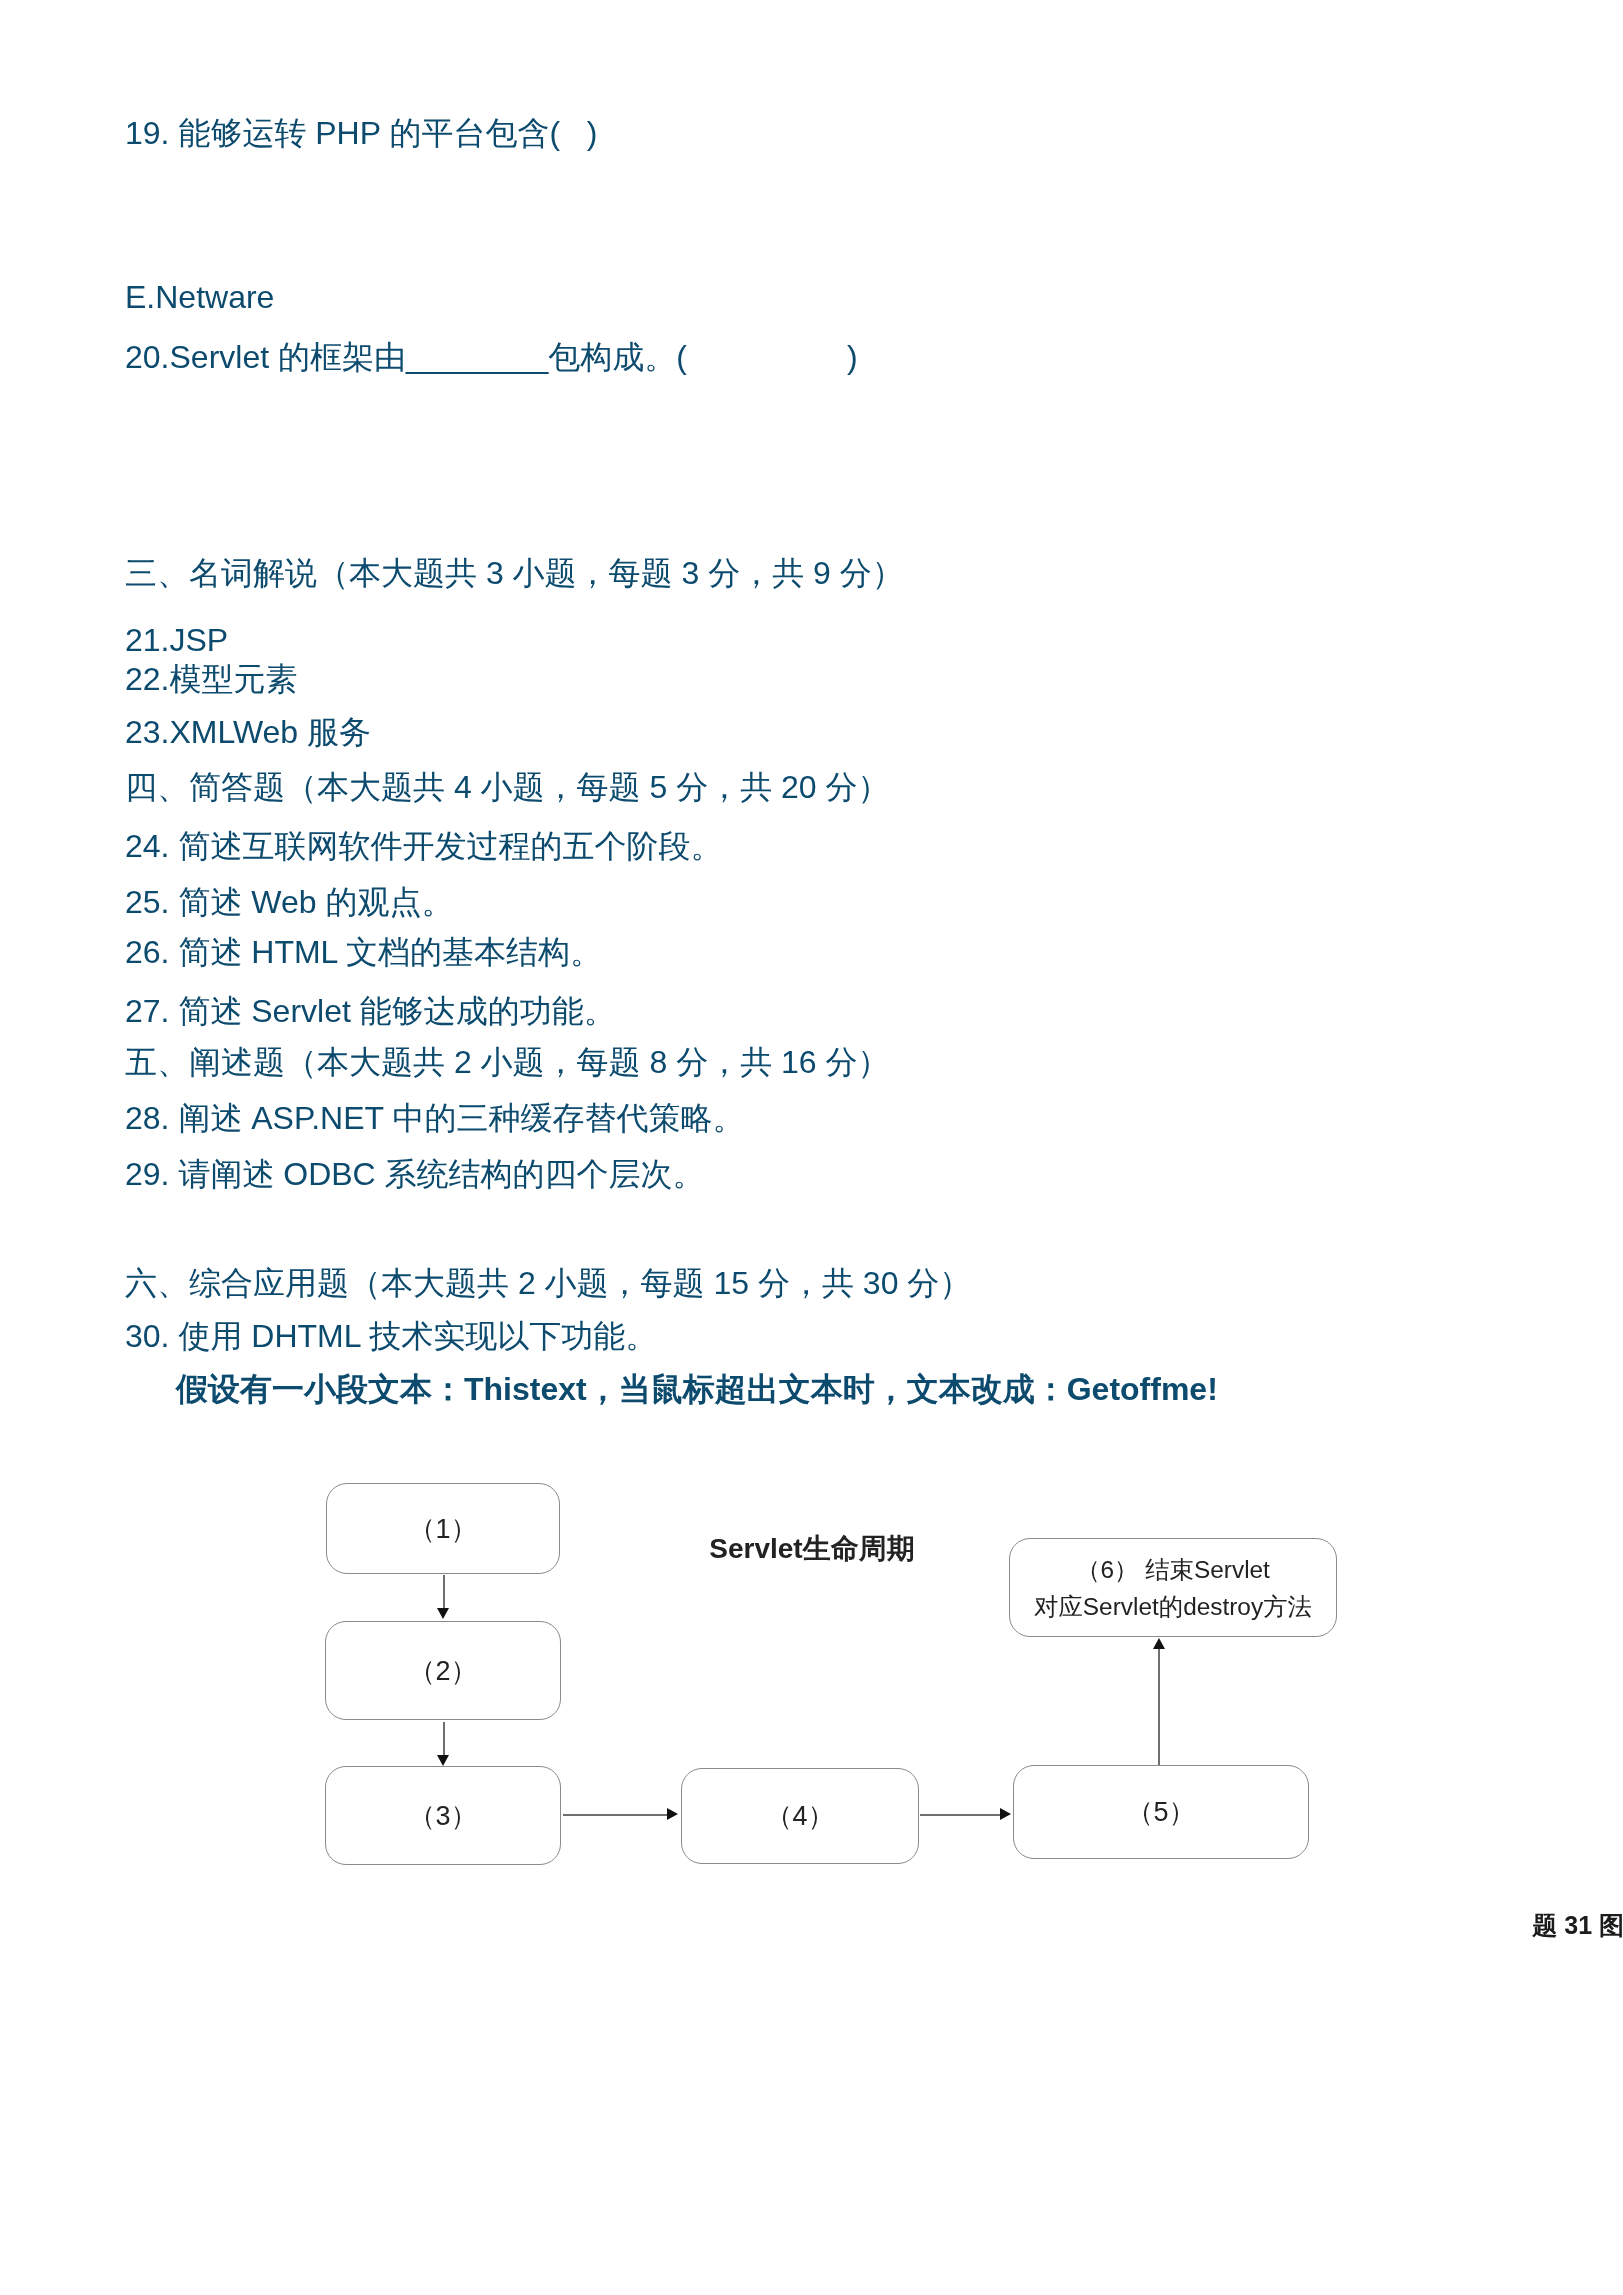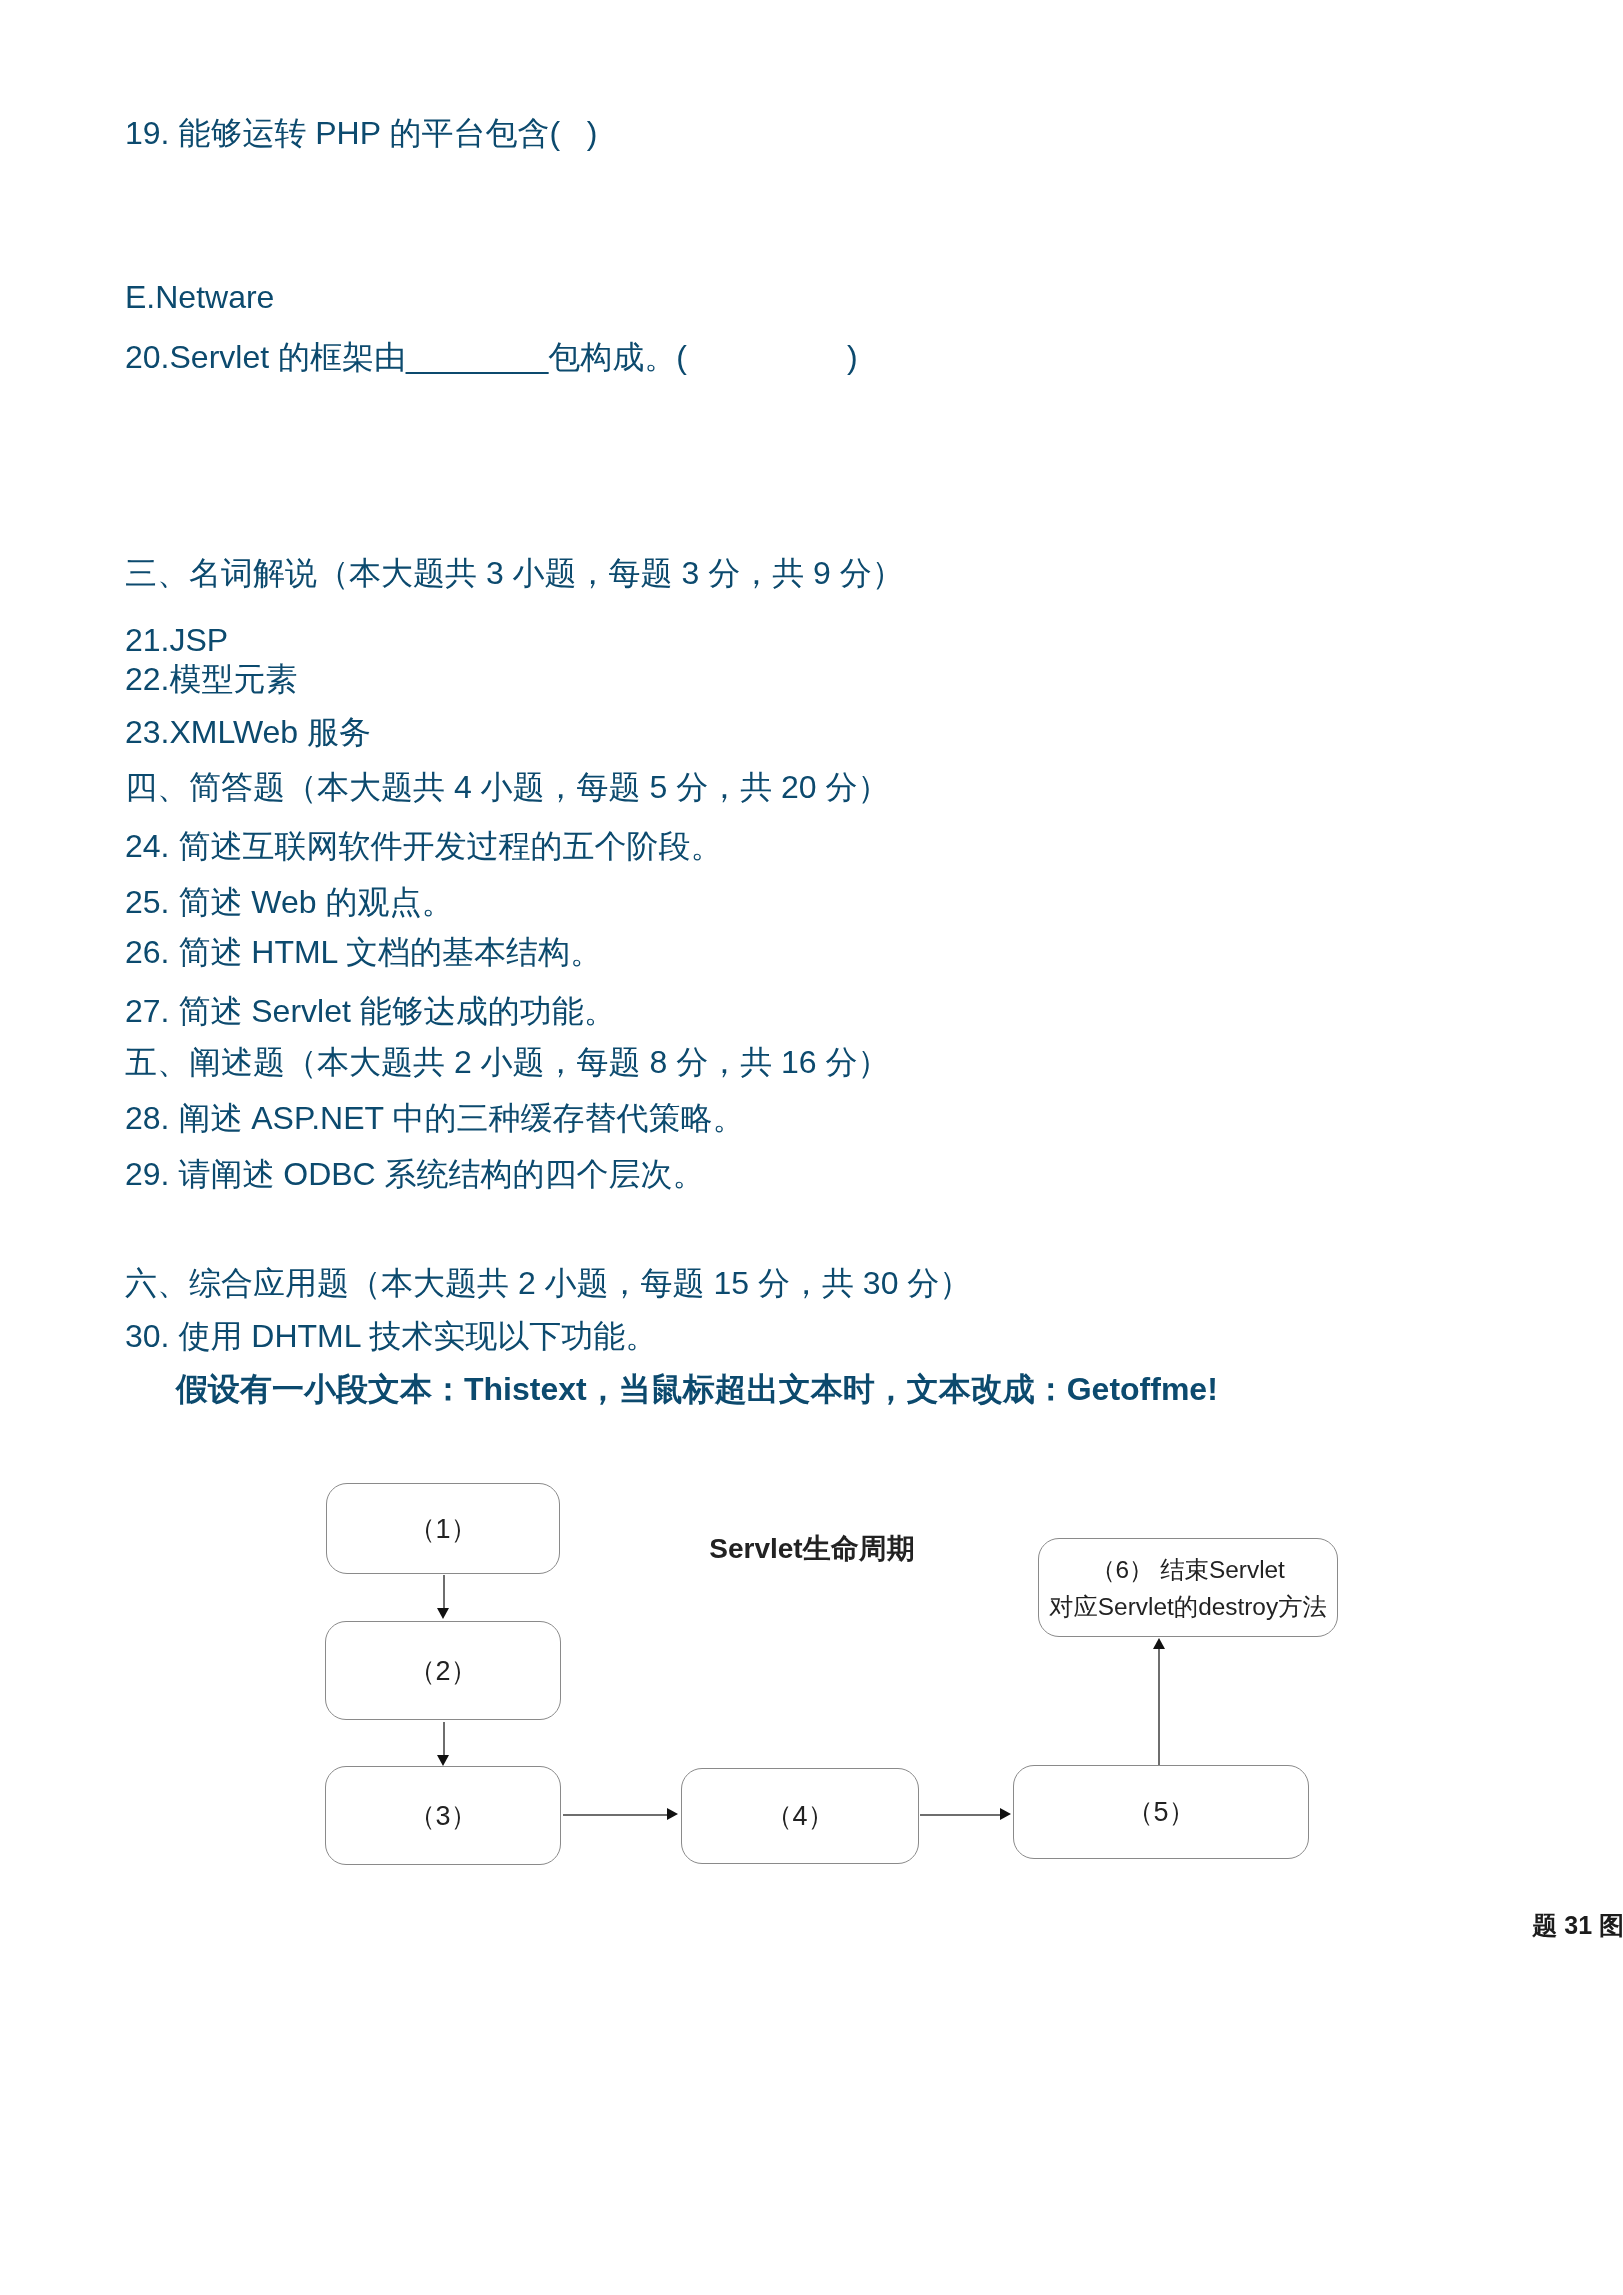--- a/index.html
+++ b/index.html
@@ -98,21 +98,21 @@
   <div class="line indent" style="top:1373px">假设有一小段文本：Thistext，当鼠标超出文本时，文本改成：Getoffme!</div>
 
   <div class="diagram-title" style="top:1530px">Servlet生命周期</div>
 
   <div class="dbox" style="left:326px;  top:1483px; width:234px; height:91px">（1）</div>
   <div class="dbox" style="left:325px;  top:1621px; width:236px; height:99px">（2）</div>
   <div class="dbox" style="left:325px;  top:1766px; width:236px; height:99px">（3）</div>
   <div class="dbox" style="left:681px;  top:1768px; width:238px; height:96px">（4）</div>
   <div class="dbox" style="left:1013px; top:1765px; width:296px; height:94px">（5）</div>
 
-  <div class="dbox" style="left:1038px; top:1538px; width:300px; height:99px">
+  <div class="dbox" style="left:1009px; top:1538px; width:328px; height:99px">
     <div class="two-line">
       <div>（6） 结束Servlet</div>
       <div>对应Servlet的destroy方法</div>
     </div>
   </div>
 
   <div class="vline" style="left:443px; top:1575px; height:34px"></div>
   <div class="head-down" style="left:437px; top:1608px"></div>
 
   <div class="vline" style="left:443px; top:1722px; height:34px"></div>

